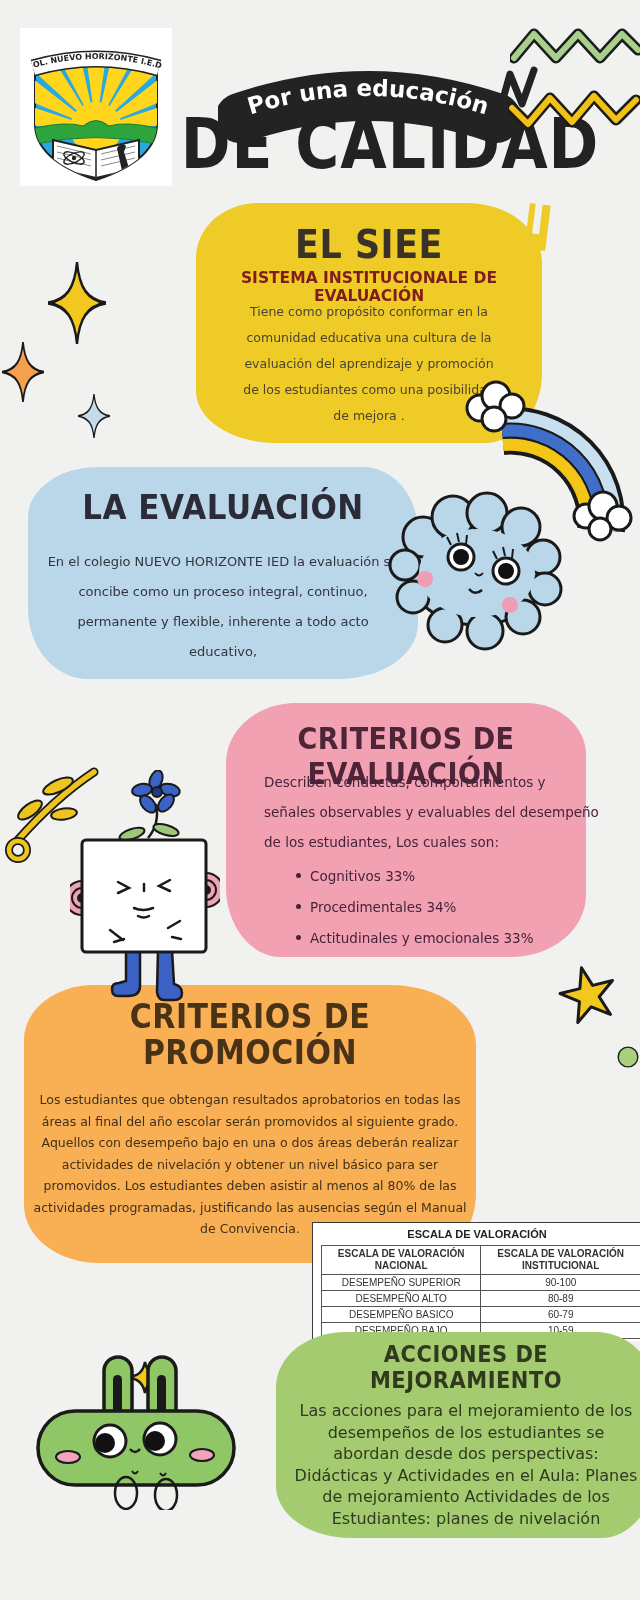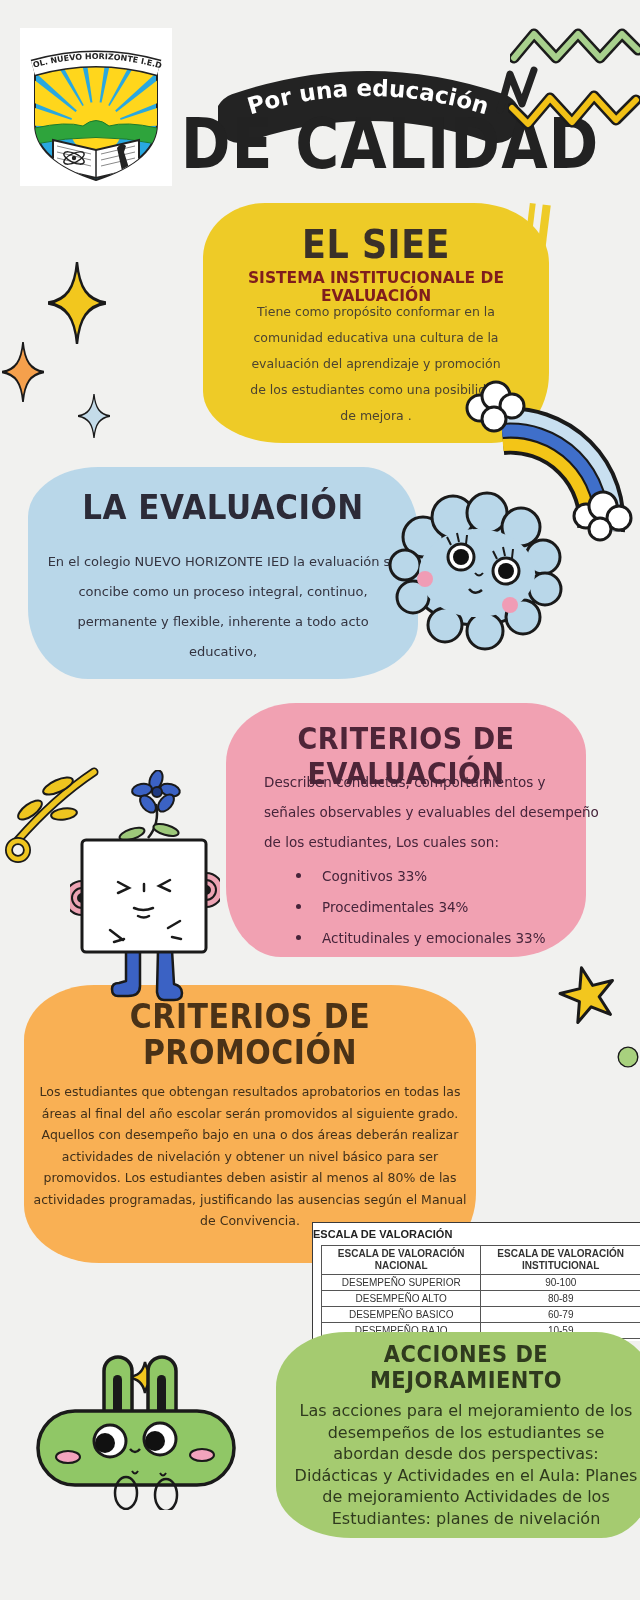--- a/index.html
+++ b/index.html
@@ -7,21 +7,21 @@
     background:var(--c-background,#f1f1ef);font-family:"DejaVu Sans",sans-serif;}
   .abs{position:absolute;}
   .blob{position:absolute;}
   .display{font-weight:bold;letter-spacing:.5px;}
   
   #logo-box{left:20px;top:28px;width:152px;height:158px;background:#fff;}
   #banner-svg{left:218px;top:48px;width:300px;height:96px;}
   #main-title{left:175px;top:104px;width:430px;text-align:center;font-size:60px;
     font-weight:bold;color:#222;transform:scaleY(1.15);transform-origin:top;letter-spacing:1px;}
   
-  #blob-siee{left:203px;top:203px;width:346px;height:240px;background:var(--c-yellow,#eecb27);
+  #blob-siee{left:196px;top:203px;width:346px;height:240px;background:var(--c-yellow,#eecb27);
     border-radius:62px 75px 58px 80px / 55px 60px 70px 52px;}
   #siee-tab{left:527px;top:204px;width:21px;height:46px;background:var(--c-yellow,#eecb27);transform:rotate(7deg);}
   #siee-tab-slit{left:534px;top:202px;width:7px;height:32px;background:var(--c-background,#f1f1ef);transform:rotate(7deg);}
   #blob-evaluacion{left:28px;top:467px;width:390px;height:212px;background:var(--c-blue,#b9d7e9);
     border-radius:70px 55px 80px 60px / 50px 65px 55px 70px;}
   #blob-criterios-eval{left:226px;top:703px;width:360px;height:254px;background:var(--c-pink,#f1a1b2);
     border-radius:70px 60px 75px 55px / 60px 52px 62px 70px;}
   #blob-promocion{left:12px;top:985px;width:452px;height:278px;background:var(--c-orange,#f9b054);
     border-radius:70px 85px 60px 75px / 55px 60px 70px 58px;margin-left:12px;}
   #blob-acciones{left:276px;top:1332px;width:380px;height:206px;background:var(--c-green,#a5cb70);
@@ -31,35 +31,35 @@
   #siee-title{top:22px;font-size:35px;color:#3a3128;transform:scaleY(1.1);}
   #siee-sub{top:66px;font-size:15.5px;color:#7f1d1d;font-weight:bold;}
   #siee-body{position:absolute;top:96px;left:50%;transform:translateX(-50%);width:268px;
     font-size:12.5px;line-height:26px;text-align:center;color:#4c4430;}
   #eval-title{top:22px;font-size:31px;color:#2c2b38;transform:scaleY(1.1);}
   #eval-body{position:absolute;top:80px;left:50%;transform:translateX(-50%);width:352px;
     font-size:13px;line-height:30px;text-align:center;color:#343440;}
   #ce-title{top:22px;font-size:27px;color:#4e2538;transform:scaleY(1.1);}
   #ce-body{position:absolute;top:64px;left:38px;width:336px;font-size:13.5px;line-height:30px;
     text-align:left;color:#45243a;}
-  .bullet-row{display:flex;align-items:baseline;gap:21px;margin-left:26px;line-height:31px;
+  .bullet-row{display:flex;align-items:baseline;gap:9px;margin-left:26px;line-height:31px;
     font-size:13.5px;color:#45243a;}
   .bullet-dot{width:5px;height:5px;border-radius:50%;background:#45243a;flex:0 0 auto;position:relative;top:-3px;}
   #promo-title1{top:14px;font-size:30px;color:#4a3217;transform:scaleY(1.1);}
   #promo-title2{top:50px;font-size:30px;color:#4a3217;transform:scaleY(1.1);}
-  #promo-body{position:absolute;top:96px;left:50%;transform:translateX(-50%);width:436px;
+  #promo-body{position:absolute;top:104px;left:50%;transform:translateX(-50%);width:436px;
     font-size:12.5px;line-height:21.5px;text-align:center;color:#41301a;}
   #acc-title1{top:10px;font-size:21px;color:#2f3a1e;transform:scaleY(1.1);}
   #acc-title2{top:36px;font-size:21px;color:#2f3a1e;transform:scaleY(1.1);}
   #acc-body{position:absolute;top:68px;left:50%;transform:translateX(-50%);width:344px;
     font-size:16px;line-height:21.5px;text-align:center;color:#2f3a1e;}
   
   #valuation-panel{left:312px;top:1222px;width:328px;height:118px;background:#fff;
     border-top:1.5px solid #3a3a3a;border-left:1.5px solid #3a3a3a;font-family:"Liberation Sans",sans-serif;}
-  #valuation-title{margin-top:5px;font-size:11px;font-weight:bold;color:#222;}
+  #valuation-title{margin-top:5px;text-align:center;font-size:11px;font-weight:bold;color:#222;}
   #valuation-table{border-collapse:collapse;margin:5px 0 0 8px;}
   #valuation-table th,#valuation-table td{border:1px solid #555;font-size:10px;color:#333;
     text-align:center;padding:1px 6px;}
   #valuation-table th{font-weight:bold;width:148px;line-height:12px;padding:2px 6px;}
   #valuation-table td{height:13px;}
   svg{display:block;}
 </style>
 </head>
 <body>
 

